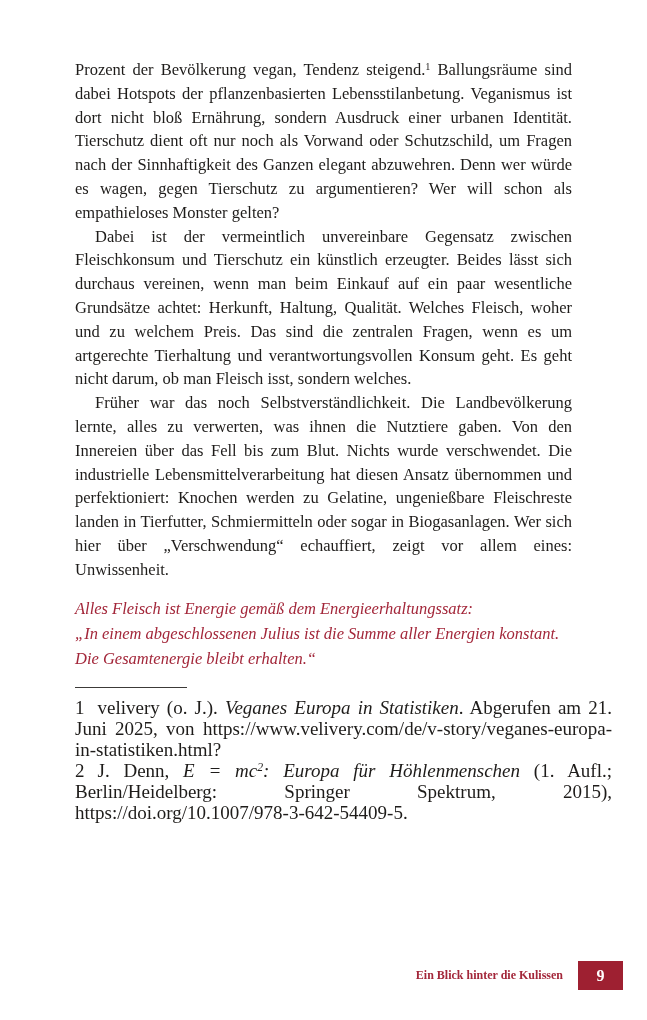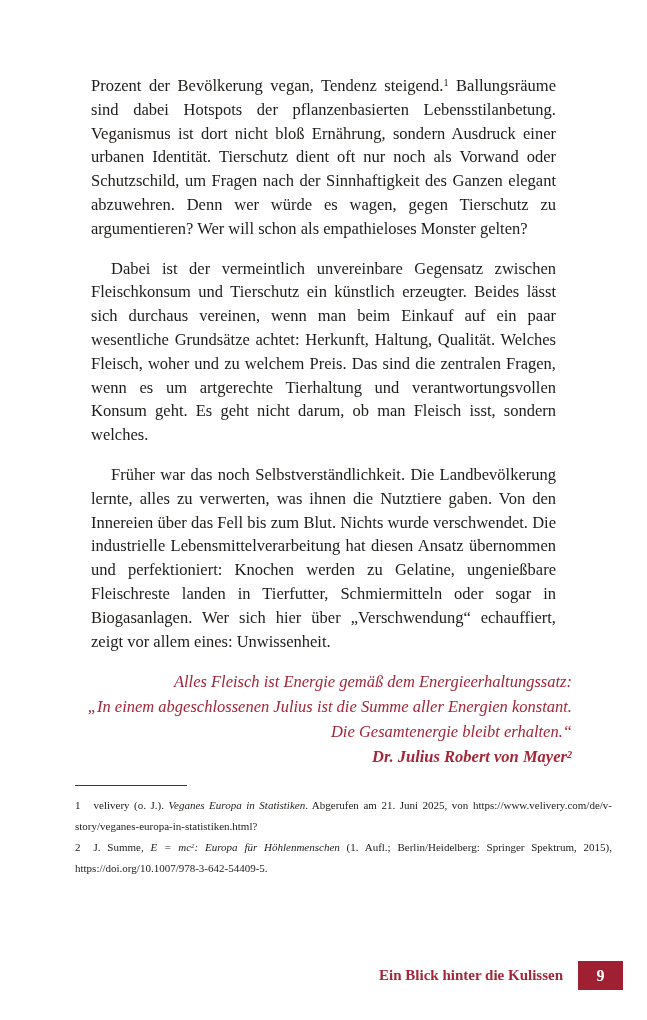--- a/index.html
+++ b/index.html
@@ -13,43 +13,43 @@
     overflow:hidden;
   }
   .text-block{
     padding:58px 75px 0 75px;
     font-size:16.5px;
     line-height:23.8px;
     text-align:justify;
     hyphens:auto;
     -webkit-hyphens:auto;
   }
-  .text-block p{margin:16px;}
+  .text-block p{margin:0;}
   .text-block p.indent{text-indent:20px;}
   sup{
     font-size:0.62em;
     line-height:0;
     position:relative;
     top:-0.45em;
     vertical-align:baseline;
   }
   .quote{
     margin:14px 0 16px 0;
-    text-align:right;
+    text-align:left;
     color:var(--accent,#A3273A);
     font-style:italic;
     font-size:16.5px;
     line-height:25px;
     text-indent:0;
   }
   .quote p{margin:0;text-indent:0;}
   .quote .attribution{font-weight:bold;}
   .footnotes{
     margin:12px 35px 0 75px;
-    font-size:11px;
+    font-size:19px;
     line-height:21px;
     text-align:justify;
     hyphens:auto;
   }
   .fn-rule{
     width:112px;
     border-top:1px solid #3c3a38;
     margin:0 0 9px 0;
   }
   .footnotes p{margin:0;}
@@ -58,21 +58,21 @@
     position:absolute;
     left:75px;right:0;top:961px;
     display:flex;
     align-items:center;
     justify-content:flex-end;
     gap:15px;
   }
   .footer-title{
     color:var(--accent,#A3273A);
     font-weight:bold;
-    font-size:15px;
+    font-size:12px;
   }
   .page-num-box{
     width:45px;height:29px;
     margin-right:24px;
     background:var(--page-red,#9E2031);
     color:#ffffff;
     font-weight:bold;
     font-size:16px;
     display:flex;
     align-items:center;
@@ -87,30 +87,29 @@
   <div class="text-block">
     <p><span>Prozent der Bevölkerung vegan, Tendenz steigend.</span><sup>1</sup><span> Ballungsräume sind dabei Hotspots der pflanzenbasierten Lebensstilanbetung. Veganismus ist dort nicht bloß Ernährung, sondern Ausdruck einer urbanen Identität. Tierschutz dient oft nur noch als Vorwand oder Schutzschild, um Fragen nach der Sinnhaftigkeit des Ganzen elegant abzuwehren. Denn wer würde es wagen, gegen Tierschutz zu argumentieren? Wer will schon als empathieloses Monster gelten?</span></p>
 
     <p class="indent">Dabei ist der vermeintlich unvereinbare Gegensatz zwischen Fleischkonsum und Tierschutz ein künstlich erzeugter. Beides lässt sich durchaus vereinen, wenn man beim Einkauf auf ein paar wesentliche Grundsätze achtet: Herkunft, Haltung, Qualität. Welches Fleisch, woher und zu welchem Preis. Das sind die zentralen Fragen, wenn es um artgerechte Tierhaltung und verantwortungsvollen Konsum geht. Es geht nicht darum, ob man Fleisch isst, sondern welches.</p>
 
     <p class="indent">Früher war das noch Selbstverständlichkeit. Die Landbevölkerung lernte, alles zu verwerten, was ihnen die Nutztiere gaben. Von den Innereien über das Fell bis zum Blut. Nichts wurde verschwendet. Die industrielle Lebensmittelverarbeitung hat diesen Ansatz übernommen und perfektioniert: Knochen werden zu Gelatine, ungenießbare Fleischreste landen in Tierfutter, Schmiermitteln oder sogar in Biogasanlagen. Wer sich hier über „Verschwendung“ echauffiert, zeigt vor allem eines: Unwissenheit.</p>
 
     <div class="quote">
       <p>Alles Fleisch ist Energie gemäß dem Energieerhaltungssatz:</p>
       <p>„In einem abgeschlossenen Julius ist die Summe aller Energien konstant. Die Gesamtenergie bleibt erhalten.“</p>
-      <p class="attribution"><span>Dr. Julius Robert von Mayer</span><sup>2</sup></p>
     </div>
 
 
   </div>
 
   <div class="footnotes">
     <div class="fn-rule"></div>
     <p><span class="fn-num">1</span><span>velivery (o. J.). </span><i>Veganes Europa in Statistiken</i><span>. Abgerufen am 21. Juni 2025, von https://www.velivery.com/de/v-story/veganes-europa-in-statistiken.html?</span></p>
-    <p><span class="fn-num">2</span><span>J. Summe, </span><i>E = mc</i><sup><i>2</i></sup><i>: Europa für Höhlenmenschen</i><span> (1. Aufl.; Berlin/Heidelberg: Springer Spektrum, 2015), https://doi.org/10.1007/978-3-642-54409-5.</span></p>
+    <p><span class="fn-num">2</span><span>J. Denn, </span><i>E = mc</i><sup><i>2</i></sup><i>: Europa für Höhlenmenschen</i><span> (1. Aufl.; Berlin/Heidelberg: Springer Spektrum, 2015), https://doi.org/10.1007/978-3-642-54409-5.</span></p>
   </div>
 
   <div class="footer">
     <span class="footer-title">Ein Blick hinter die Kulissen</span>
     <div class="page-num-box">9</div>
   </div>
 
 </div>
 
 </body></html>

